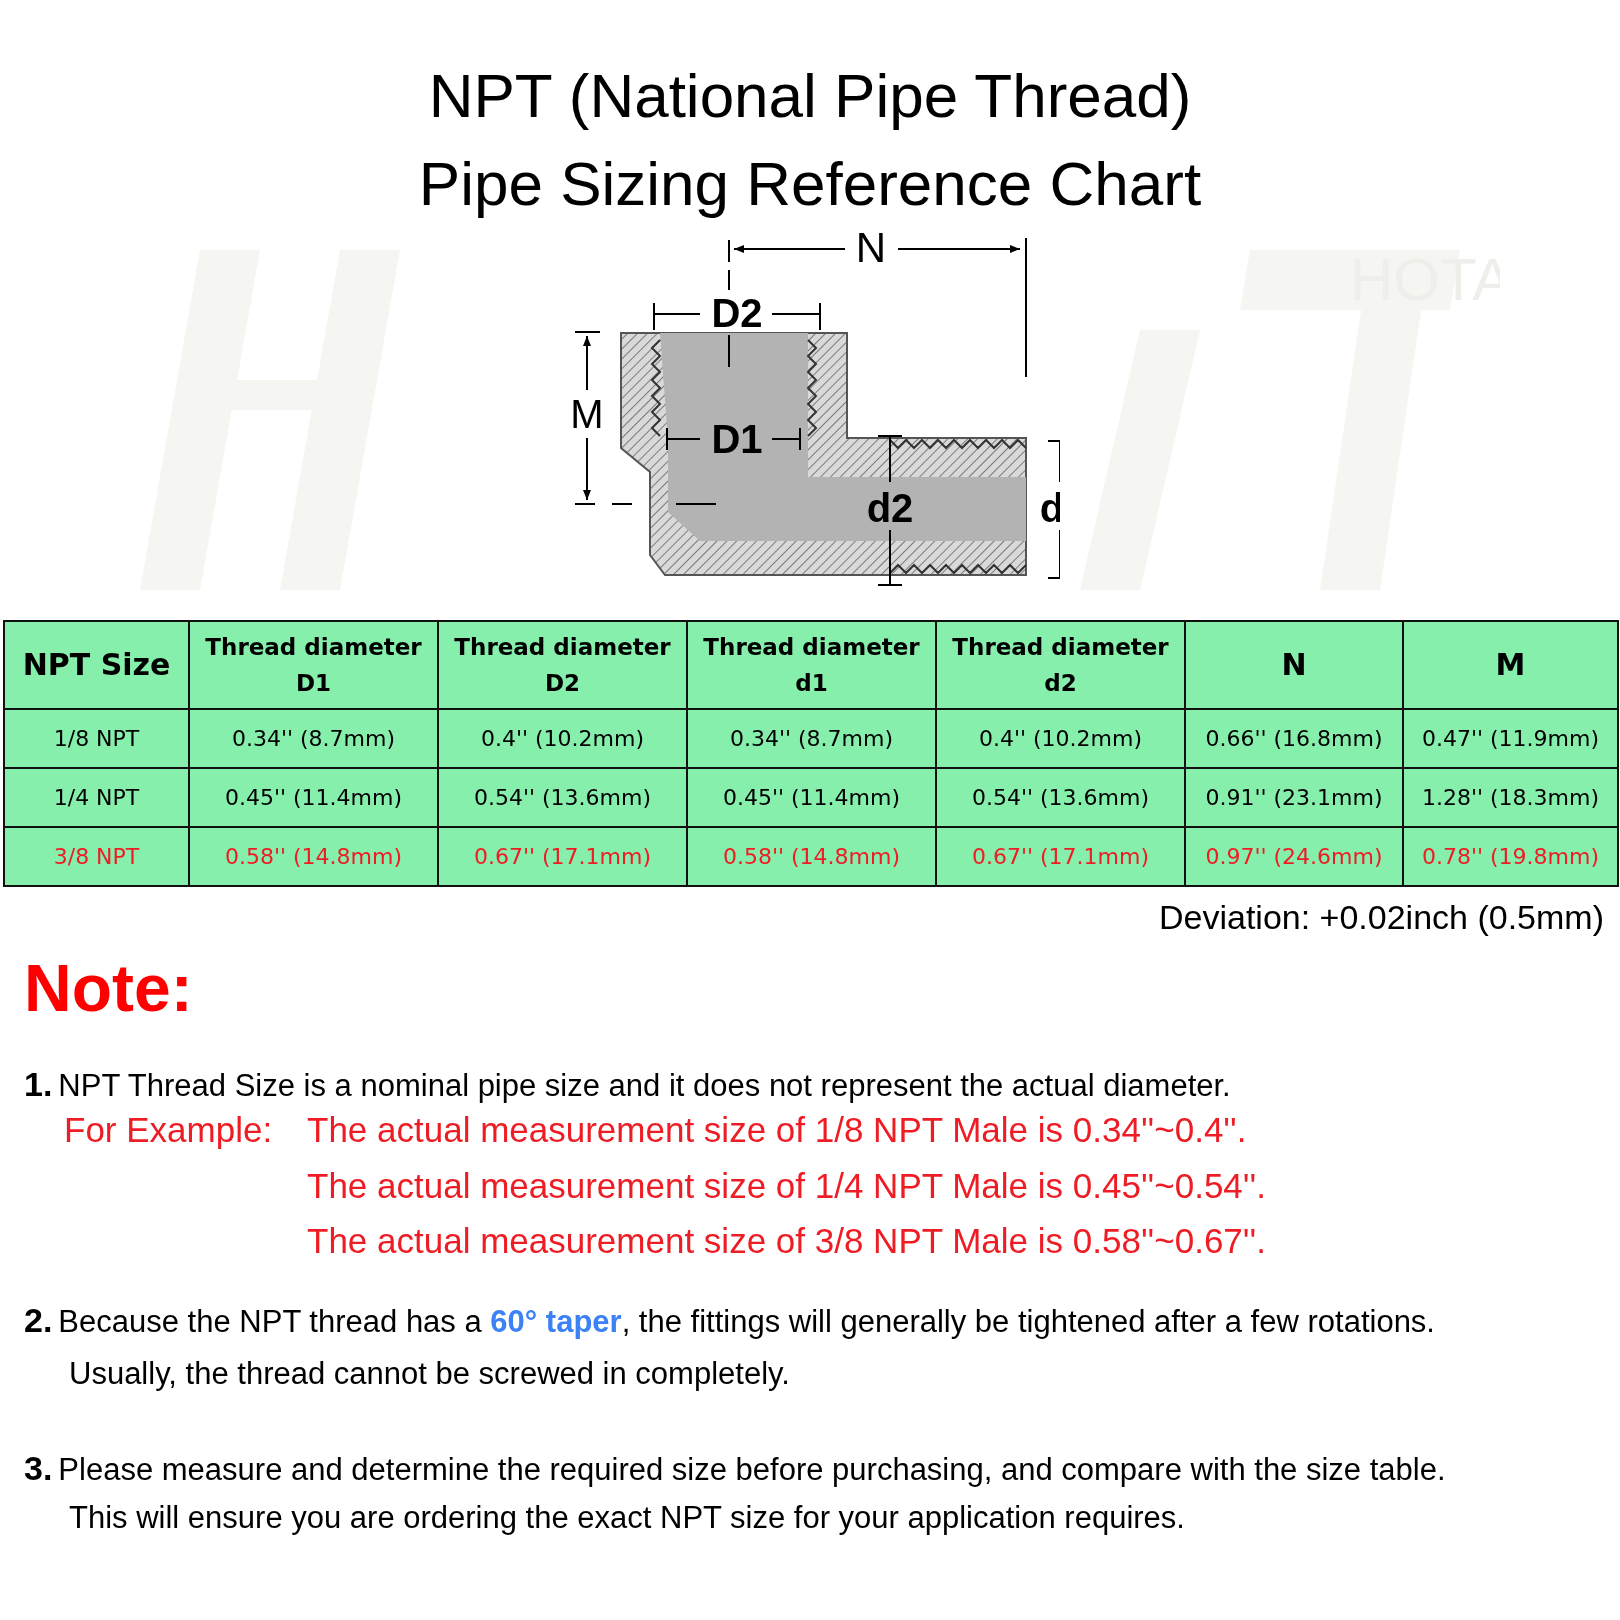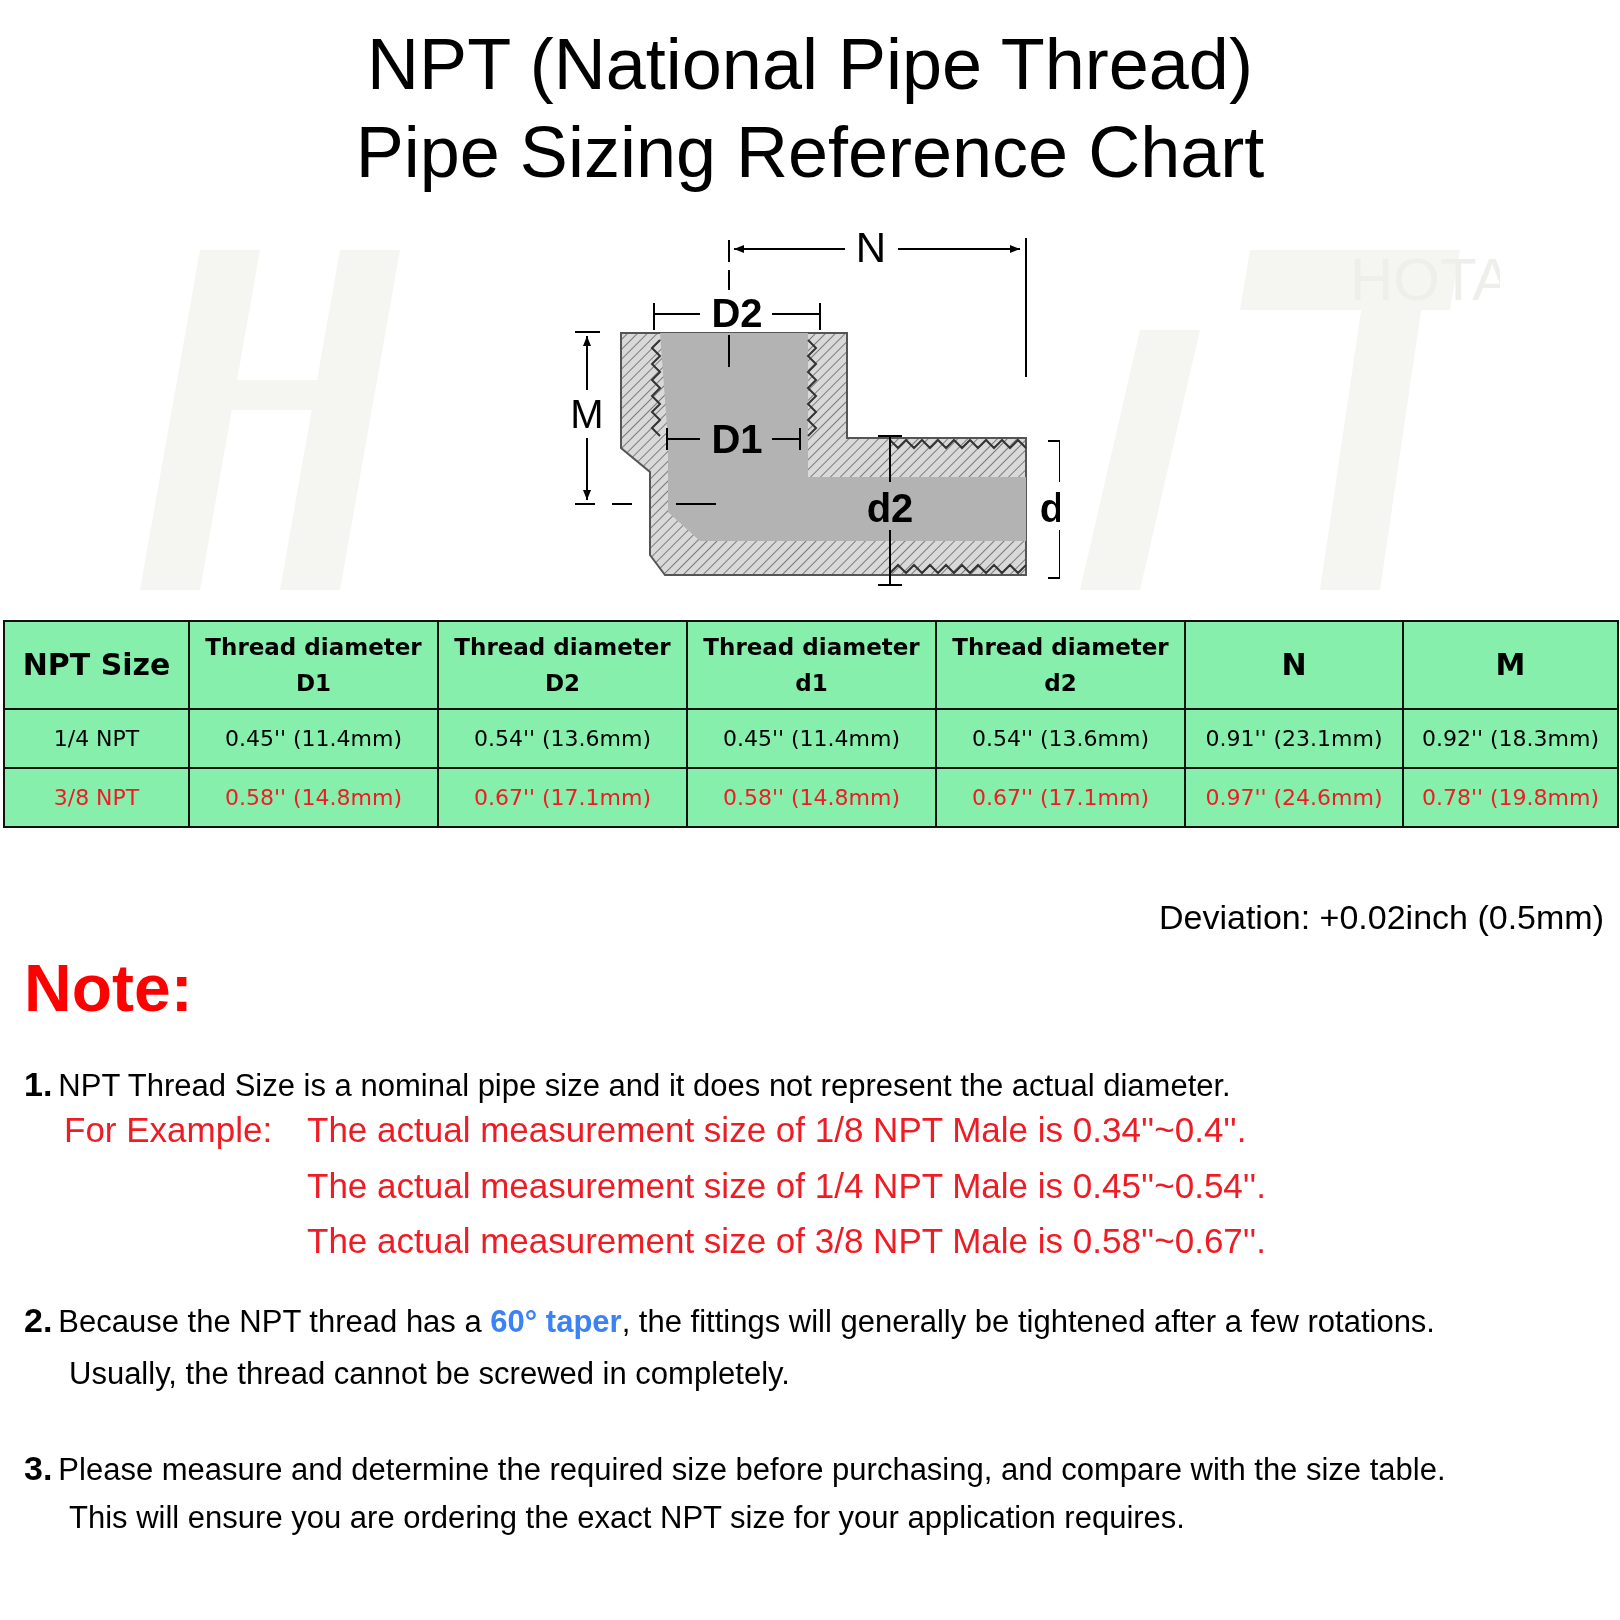--- a/index.html
+++ b/index.html
@@ -1,19 +1,19 @@
 <!DOCTYPE html>
 <html><head>
 <meta charset="utf-8">
 <style>
   html, body { margin: 0; padding: 0; background: #ffffff; }
   body { width: 1620px; height: 1620px; position: relative; overflow: hidden;
          font-family: "Liberation Sans", sans-serif; color: #000; }
   .title { position: absolute; left: 0; width: 1620px; text-align: center;
-           font-family: "Liberation Sans", sans-serif; font-size: 72px; line-height: 80px; color: #000; }
+           font-family: "Liberation Sans", sans-serif; font-size: 62px; line-height: 80px; color: #000; margin-top: 32px; }
   .title.l1 { top: 24px; }
   .title.l2 { top: 112px; }
 
   .watermark { position: absolute; left: 140px; top: 250px; width: 1360px; height: 340px; }
   .diagram { position: absolute; left: 540px; top: 220px; width: 520px; height: 370px; }
 
   table.sizes { position: absolute; left: 3px; top: 620px; width: 1614px;
                 border-collapse: collapse; table-layout: fixed; background: #86efac; }
   table.sizes th, table.sizes td { border: 2.5px solid #111; text-align: center; padding: 0;
         font-family: "DejaVu Sans", sans-serif; }
@@ -145,27 +145,36 @@
           <div>d1</div>
         </th>
     <th>
           <div>Thread diameter</div>
           <div>d2</div>
         </th>
     <th class="big"><span>N</span></th>
     <th class="big"><span>M</span></th>
   </tr>
   <tr>
+    <td>1/8 NPT</td>
+    <td>0.34'' (8.7mm)</td>
+    <td>0.4'' (10.2mm)</td>
+    <td>0.34'' (8.7mm)</td>
+    <td>0.4'' (10.2mm)</td>
+    <td>0.66'' (16.8mm)</td>
+    <td>0.47'' (11.9mm)</td>
+  </tr>
+  <tr>
     <td>1/4 NPT</td>
     <td>0.45'' (11.4mm)</td>
     <td>0.54'' (13.6mm)</td>
     <td>0.45'' (11.4mm)</td>
     <td>0.54'' (13.6mm)</td>
     <td>0.91'' (23.1mm)</td>
-    <td>0.92'' (18.3mm)</td>
+    <td>1.28'' (18.3mm)</td>
   </tr>
   <tr class="hl">
     <td>3/8 NPT</td>
     <td>0.58'' (14.8mm)</td>
     <td>0.67'' (17.1mm)</td>
     <td>0.58'' (14.8mm)</td>
     <td>0.67'' (17.1mm)</td>
     <td>0.97'' (24.6mm)</td>
     <td>0.78'' (19.8mm)</td>
   </tr>

